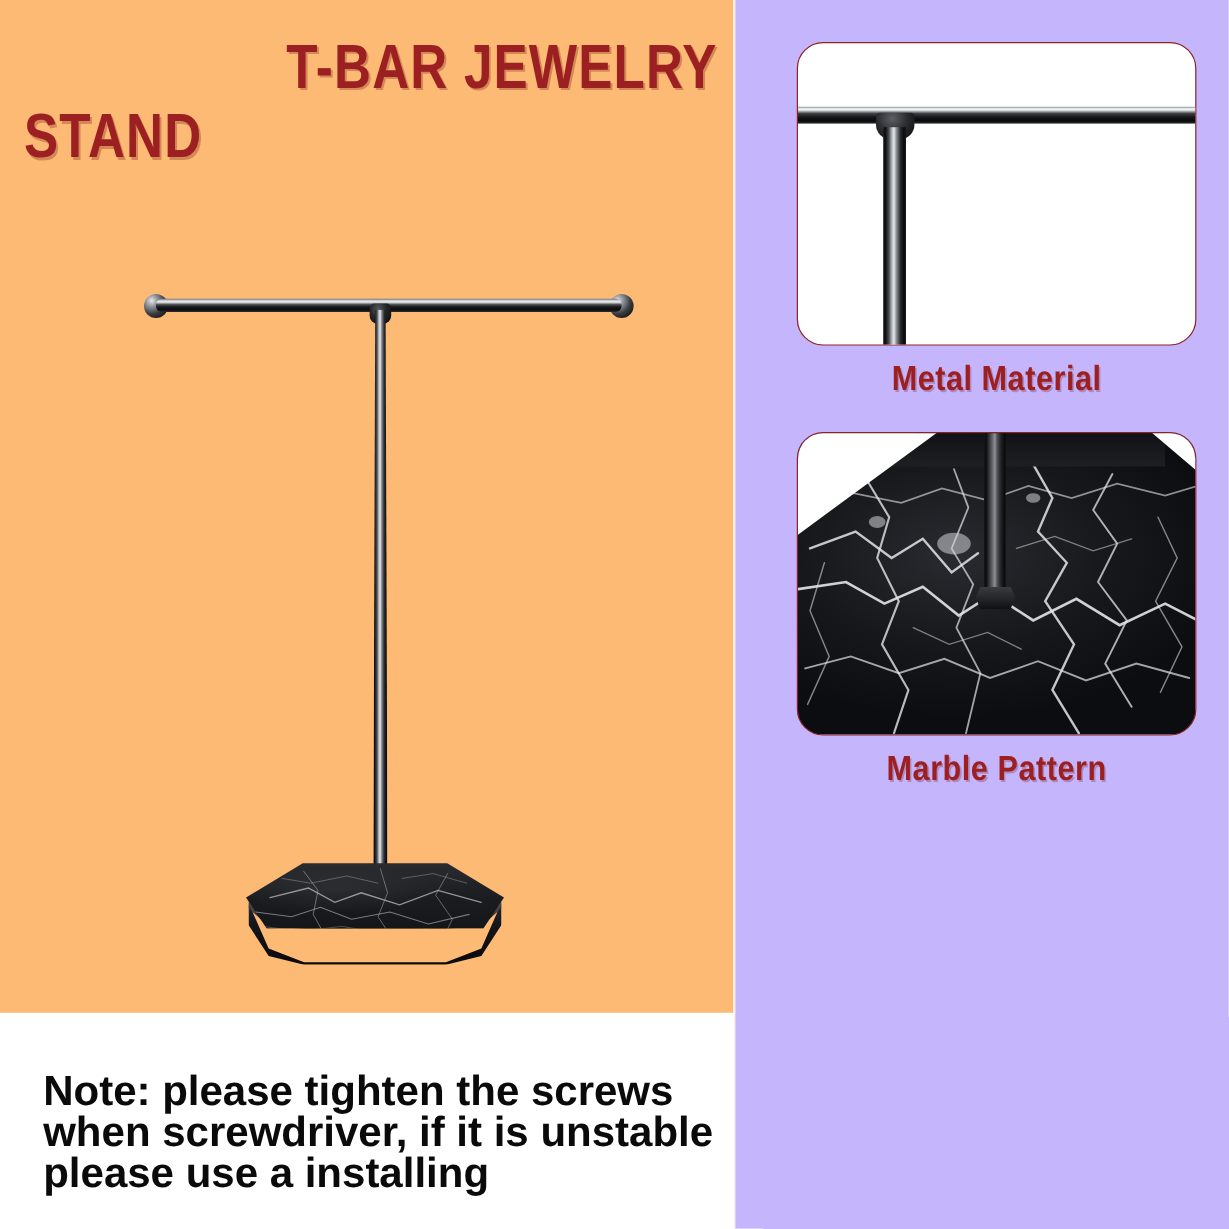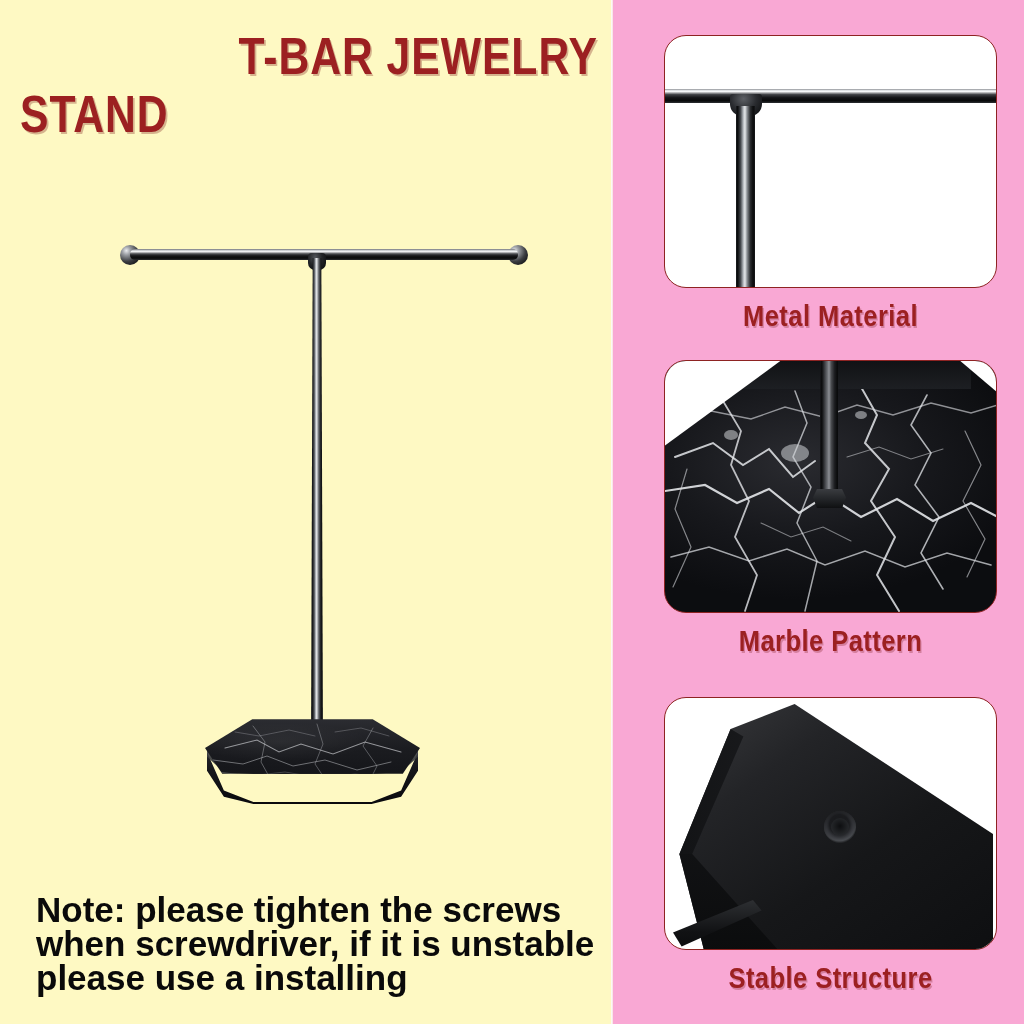--- a/index.html
+++ b/index.html
@@ -17,22 +17,22 @@
     position: relative;
     width: 1024px;
     height: 1024px;
     background: #ffffff;
   }
 
   
   #left-panel {
     position: absolute;
     left: 0; top: 0;
-    width: 613px; height: 1024px;
-    background: #fef9c3;
+    width: 613px; height: 844px;
+    background: #fdba74;
   }
 
   #title-block {
     position: absolute;
     left: 20px; top: 28px;
     width: 578px;
   }
   .title-line {
     font-family: "Liberation Sans Narrow", "Liberation Sans", sans-serif;
     font-weight: bold;
@@ -163,21 +163,21 @@
     line-height: 34px;
     color: #0a0a0a;
     white-space: nowrap;
   }
 
   
   #right-panel {
     position: absolute;
     left: 613px; top: 0;
     width: 411px; height: 1024px;
-    background: #f9a8d4;
+    background: #c4b5fd;
   }
   #panel-divider {
     position: absolute;
     left: 611px; top: 0;
     width: 3px; height: 1024px;
     background: linear-gradient(to right, #ffffff 0%, #f7e3e1 60%, #FCD6D2 100%);
   }
 
   .feature {
     position: absolute;
@@ -419,28 +419,15 @@
         </svg>
         <div id="cmb-topedge"></div>
         <div id="cmb-corner-tl"></div>
         <div id="cmb-corner-tr"></div>
         <div id="cmb-post"></div>
         <div id="cmb-nut"></div>
       </div>
       <div class="feature-label">Marble Pattern</div>
     </div>
 
-    <div class="feature" id="feature-2">
-      <div class="feature-card" id="card-stable">
-        <div id="cs-slab">
-          <div id="cs-face"></div>
-          <div id="cs-edge-left"></div>
-          <div id="cs-edge-bottom"></div>
-          <div id="cs-stem"></div>
-          <div id="cs-screw"></div>
-          <div id="cs-screw-inner"></div>
-        </div>
-      </div>
-      <div class="feature-label">Stable Structure</div>
-    </div>
 
   </div>
 </div>
 
 </body></html>

